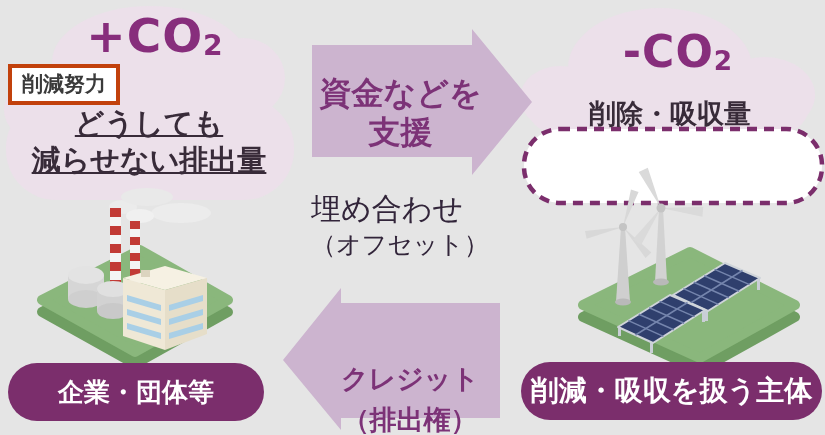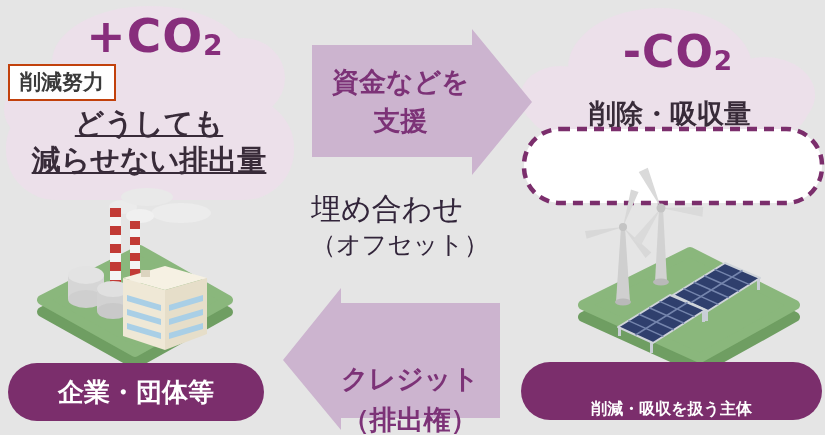--- a/index.html
+++ b/index.html
@@ -11,38 +11,38 @@
   svg{display:block;overflow:visible;}
 
   
   .co2{font-weight:800;color:#872e7c;text-align:center;letter-spacing:1px;line-height:1.1;}
   .co2 .sub{font-size:0.60em;vertical-align:-0.10em;}
   .co2-left{left:55px;top:10px;width:200px;font-size:47px;}
   .co2-right{left:588px;top:28px;width:180px;font-size:44px;}
 
   
   .tags{left:8px;top:64px;display:flex;gap:5px;}
-  .tag{background:#fff;border:2px solid #c2410c;color:#3a3a3a;font-size:21px;
+  .tag{background:#fff;border:4px solid #c2410c;color:#3a3a3a;font-size:21px;
        font-weight:700;padding:3px 10px;line-height:27px;white-space:nowrap;}
 
   
   .caption-left{left:0;top:105px;width:298px;text-align:center;color:#382b39;
        font-weight:800;font-size:29px;line-height:37px;text-decoration:underline;}
   .caption-right{left:518px;top:95px;width:304px;text-align:center;color:#382b39;
        font-weight:800;font-size:27px;line-height:38px;}
 
   
   .pill{background:#7b2e6c;color:#fff;border-radius:29px;display:flex;
         align-items:center;justify-content:center;font-weight:700;z-index:6;}
   .pill-left{left:8px;top:363px;width:256px;height:58px;font-size:26px;align-items:center;}
-  .pill-right{left:521px;top:362px;width:301px;height:58px;font-size:16px;align-items:flex-end;}
+  .pill-right{left:521px;top:362px;width:301px;height:58px;font-size:28px;}
 
   
   .arrow-text{text-align:center;color:#7c3277;font-weight:700;z-index:5;}
-  .arrow-text-top{left:318px;top:62px;width:165px;font-size:27px;line-height:39px;}
+  .arrow-text-top{left:318px;top:74px;width:165px;font-size:32px;line-height:39px;}
   .arrow-text-bottom{left:330px;top:322px;width:160px;font-size:27px;line-height:41px;margin-top:36px;}
 
   
   .offset-label{left:311px;top:191px;width:220px;text-align:left;color:#32253a;
         font-weight:400;z-index:5;}
   .offset-line1{font-size:30px;line-height:36px;}
   .offset-line2{font-size:25px;line-height:35px;}
 
   .z1{z-index:1}.z2{z-index:2}.z3{z-index:3}.z4{z-index:4}
 </style>

